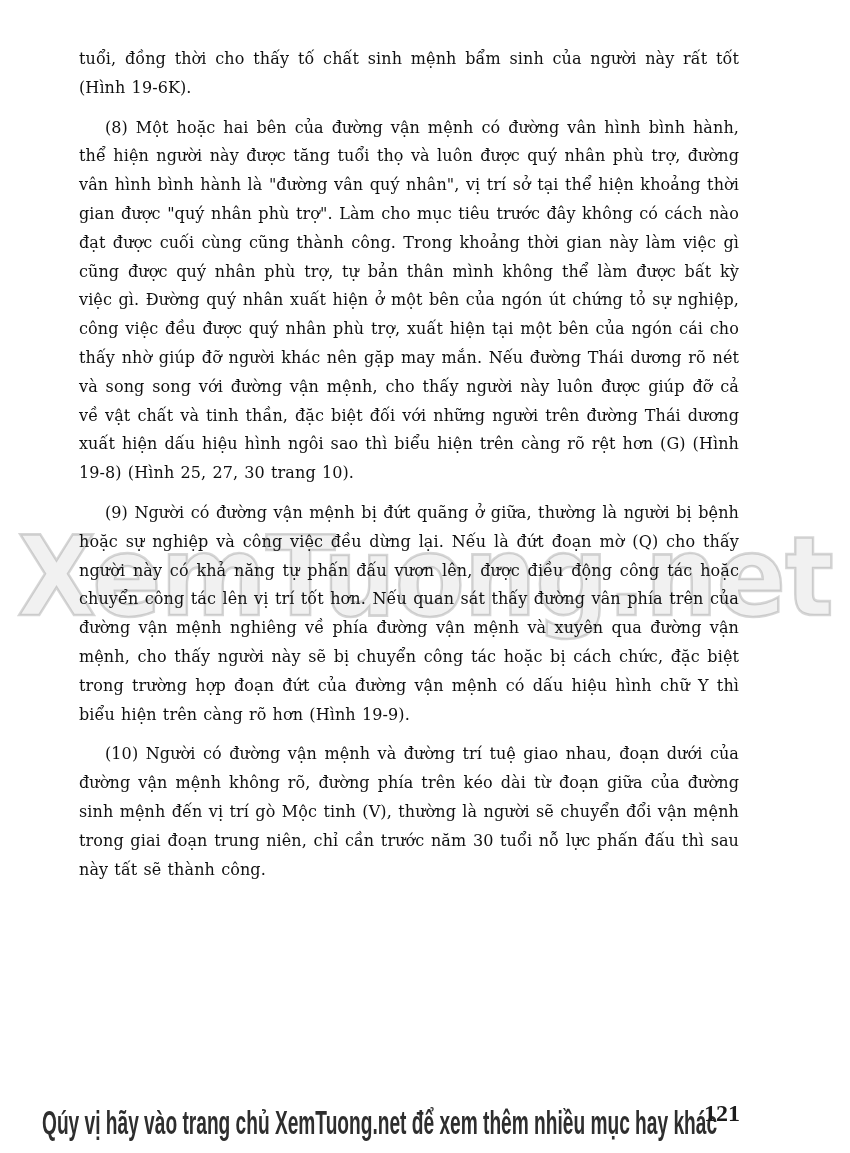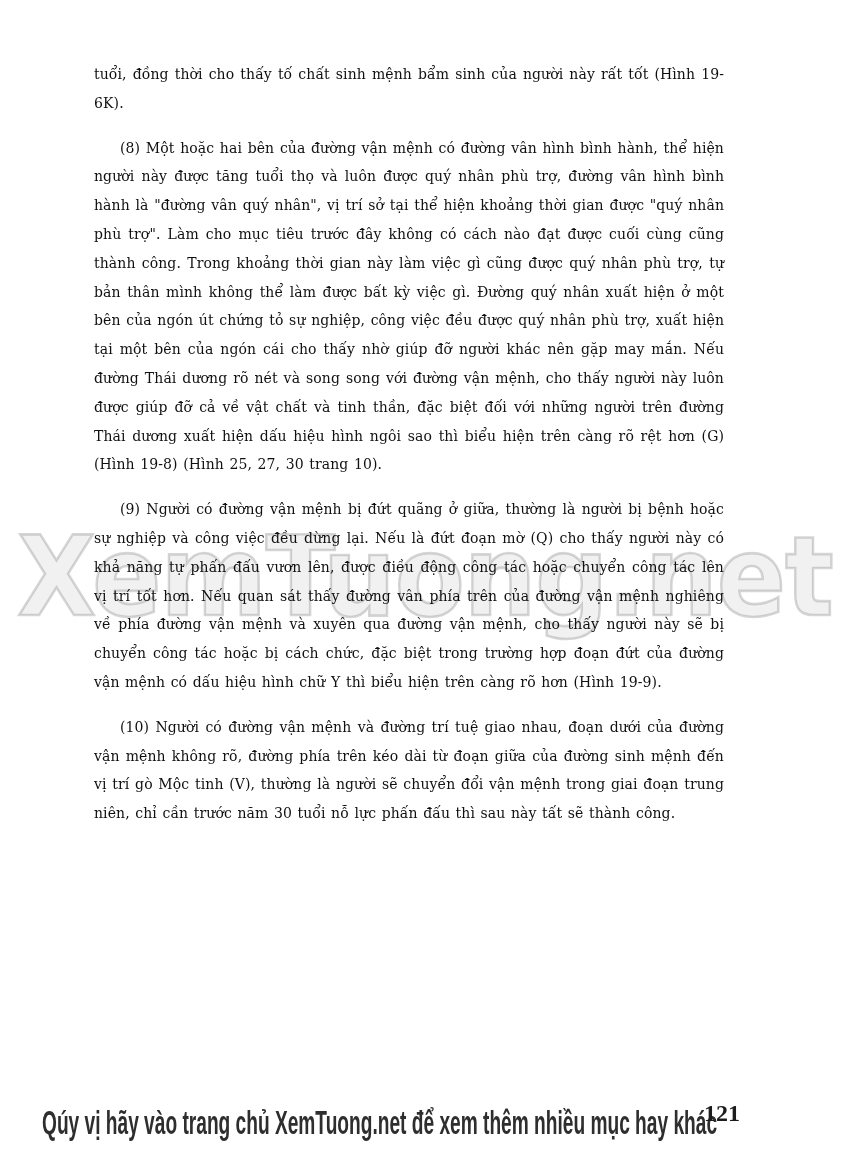--- a/index.html
+++ b/index.html
@@ -32,22 +32,22 @@
   }
   .content {
     position: absolute;
     left: 78px;
     top: 44px;
     width: 662px;
     color: #101010;
     z-index: 2;
   }
   .para {
-    margin: 16px;
-    font-size: 14px;
+    margin: 1px;
+    font-size: 16px;
     line-height: 28.8px;
     text-align: justify;
     text-indent: 26px;
     letter-spacing: 0.1px;
     word-spacing: 1px;
   }
   .para + .para { margin-top: 11px; }
   .para.no-indent { text-indent: 0; }
   .pageno {
     position: absolute;

